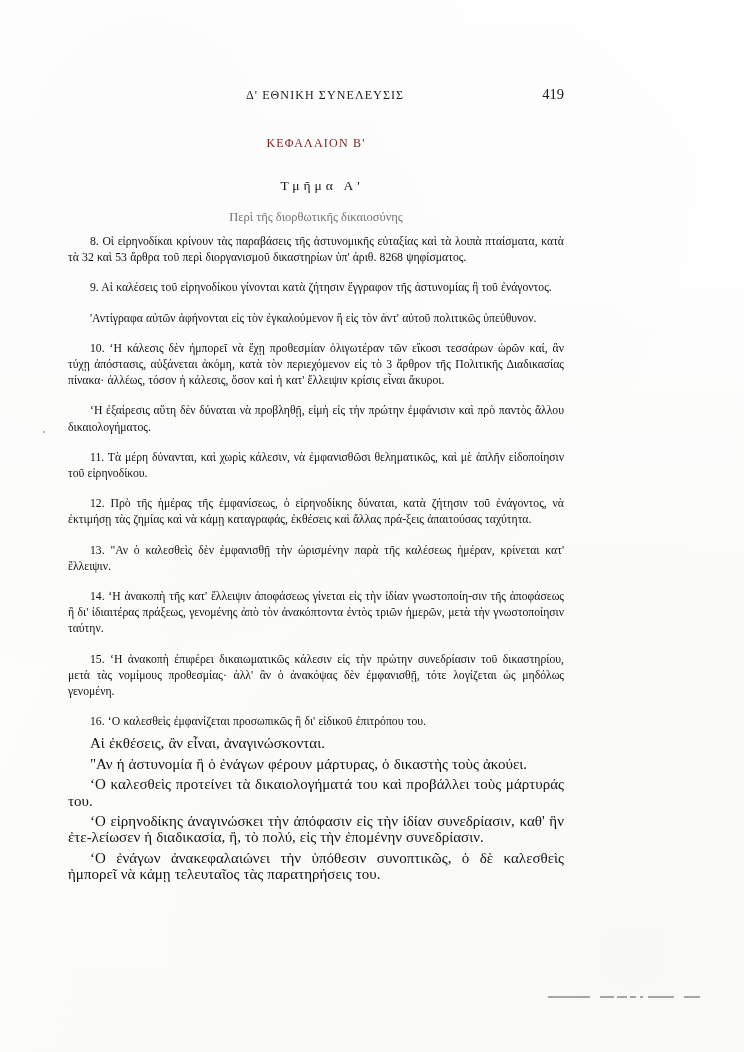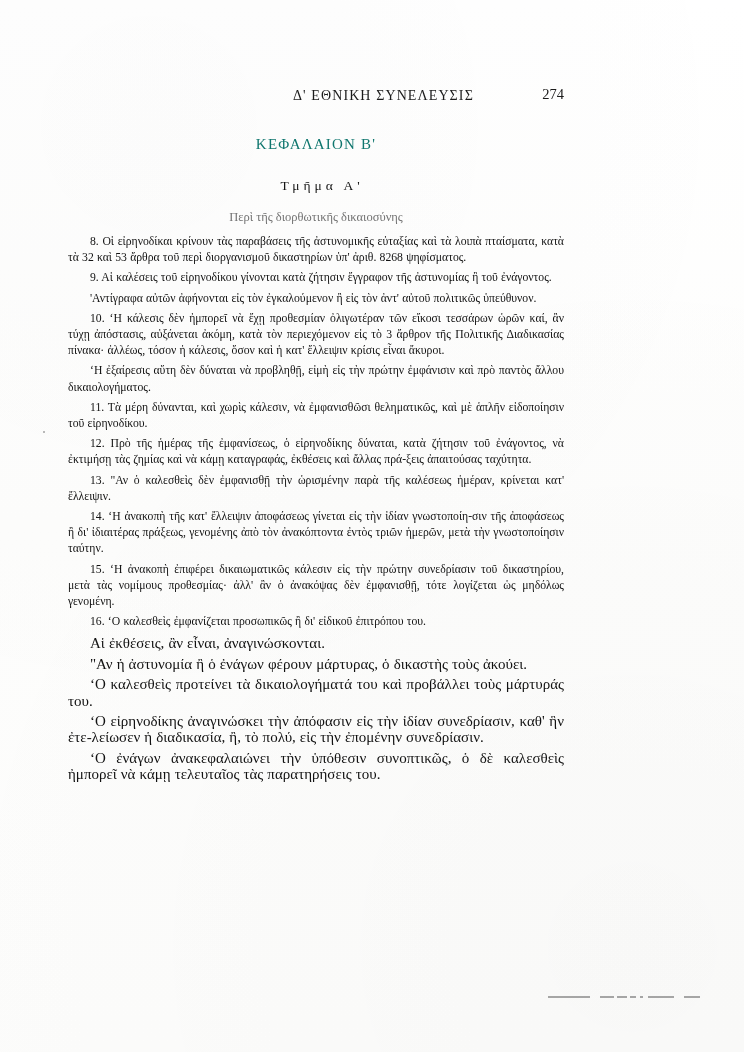--- a/index.html
+++ b/index.html
@@ -41,44 +41,43 @@
     position: absolute;
     top: 88px;
     left: 0;
     width: 496px;
     height: 18px;
   }
   .runhead-title {
     position: absolute;
     left: 178px;
     top: 0;
-    font-size: 14px;
+    font-size: 12px;
     letter-spacing: 1.1px;
     color: #1a1a1a;
     white-space: nowrap;
-    margin-left: 47px;
   }
   .runhead-pageno {
     position: absolute;
     right: 0;
     top: -2px;
     font-size: 14.5px;
     color: #1a1a1a;
   }
 
   
   .chapter-title {
     position: absolute;
     top: 136px;
     left: 0;
     width: 496px;
     text-align: center;
-    font-size: 15px;
+    font-size: 12px;
     letter-spacing: 1.2px;
-    color: #0f766e;
+    color: #7f1d1d;
   }
   .section-title {
     position: absolute;
     top: 178px;
     left: 6px;
     width: 496px;
     text-align: center;
     font-size: 13.5px;
     letter-spacing: 4px;
     color: #141414;
@@ -104,21 +103,21 @@
     margin: 0 0 0.5px 0;
     font-size: 11.7px;
     line-height: 16.2px;
     text-align: justify;
     text-indent: 22px;
     color: #121212;
     word-spacing: 0.3px;
     hyphens: manual;
   }
   p.para.gap {
-    margin-top: 4px;
+    margin-top: 14px;
   }
   
   p.step {
     margin: 0;
     margin-top: 4.5px;
     font-size: 15px;
     line-height: 16.2px;
     text-align: justify;
     text-indent: 22px;
     color: #121212;
@@ -161,21 +160,21 @@
 </head>
 <body>
 
 <div class="page">
   <div class="paper-tint"></div>
 
   <div class="content">
 
     <div class="runhead">
       <div class="runhead-title">Δ' ΕΘΝΙΚΗ ΣΥΝΕΛΕΥΣΙΣ</div>
-      <div class="runhead-pageno">274</div>
+      <div class="runhead-pageno">419</div>
     </div>
 
     <div class="chapter-title">ΚΕΦΑΛΑΙΟΝ Β'</div>
 
     <div class="section-title">Τμῆμα Α'</div>
 
     <div class="subject-title">Περὶ τῆς διορθωτικῆς δικαιοσύνης</div>
 
     <div class="body-block">
       <p class="para">8. Οἱ εἰρηνοδίκαι κρίνουν τὰς παραβάσεις τῆς ἀστυνομικῆς εὐταξίας καὶ τὰ λοιπὰ πταίσματα, κατὰ τὰ 32 καὶ 53 ἄρθρα τοῦ περὶ διοργανισμοῦ δικαστηρίων ὑπ' ἀριθ. 8268 ψηφίσματος.</p>

